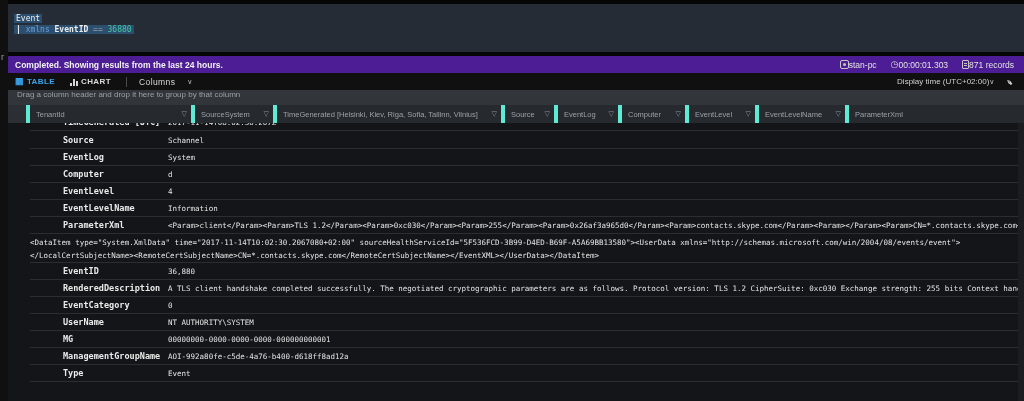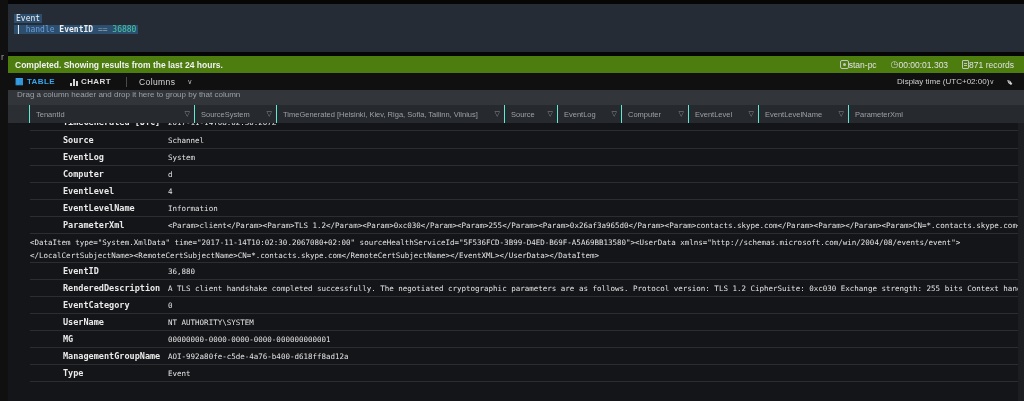--- a/index.html
+++ b/index.html
@@ -24,21 +24,21 @@
   .code-line { height:11px; white-space:pre; }
   .sel { background:#2c4f70; padding:0 2px; }
   .tok-plain { color:#f0f0f0; }
   .tok-pipe  { color:#ffffff; font-weight:bold; }
   .tok-kw    { color:#6c9ed8; }
   .tok-field { color:#eeeeee; font-weight:bold; }
   .tok-op    { color:#9aa3ad; }
   .tok-num   { color:#45c5a1; }
 
   
-  .statusbar { height:17px; background:#4d7c0f; display:flex; align-items:center; padding:0 10px 0 7px; }
+  .statusbar { height:17px; background:#4c1d95; display:flex; align-items:center; padding:0 10px 0 7px; }
   .statusbar .msg { font-size:8.5px; font-weight:600; color:#f2f2f2; }
   .status-right { margin-left:auto; display:flex; align-items:center; font-size:8.5px; color:#e2e2e2; }
   .status-item { display:flex; align-items:center; margin-left:14px; }
   .ws-icon { width:9px; height:9px; border:1px solid #c4c4c4; border-radius:2px; position:relative; display:inline-block; }
   .ws-icon::after { content:""; position:absolute; left:2px; top:2px; width:3px; height:3px; background:#c4c4c4; border-radius:50%; }
   .glyph-icon { font-size:9px; color:#cccccc; line-height:9px; }
   .rec-icon { width:7px; height:9px; border:1px solid #c4c4c4; border-radius:1px; position:relative; display:inline-block; }
   .rec-icon::before { content:""; position:absolute; left:1px; right:1px; top:2px; height:1px; background:#c4c4c4; box-shadow:0 2px 0 #c4c4c4; }
 
   
@@ -54,21 +54,21 @@
   .columns-btn { display:flex; align-items:center; gap:12px; color:#d8d8d8; font-weight:normal; font-size:8.5px; }
   .chev { font-size:7px; color:#bdbdbd; }
   .tab-right { margin-left:auto; display:flex; align-items:center; color:#cfcfcf; font-size:8px; }
   .pin { display:inline-block; transform:rotate(-135deg); font-size:9px; color:#d5d5d5; margin-left:12px; }
 
   
   .dragband { height:15px; background:#323539; display:flex; padding-left:9px; font-size:8px; color:#9aa0a8; }
 
   
   .headerrow { height:18px; background:#26292e; display:flex; font-size:7.5px; color:#9da0a6; }
-  .hcell { display:flex; align-items:center; padding:0 4px 0 6px; border-right:1px solid #5eead4; overflow:hidden; white-space:nowrap; }
+  .hcell { display:flex; align-items:center; padding:0 4px 0 6px; border-right:4px solid #5eead4; overflow:hidden; white-space:nowrap; }
   .hcell.expand { background:#2b2e33; padding:0; }
   .hlabel { overflow:hidden; white-space:nowrap; }
   .ficon { margin-left:auto; font-size:7px; color:#8f9299; padding-left:4px; }
   .c0{width:22px;} .c1{width:165px;} .c2{width:82px;} .c3{width:228px;} .c4{width:53px;}
   .c5{width:64px;} .c6{width:67px;} .c7{width:70px;} .c8{width:90px;} .c9{flex:1; border-right:none;}
 
   
   .tbody { flex:1; background:#141519; overflow:hidden; position:relative; }
   .scrollstrip { position:absolute; right:0; top:0; width:6px; height:100%; background:#1c1d21; }
   .drow {
@@ -90,21 +90,21 @@
 <div class="screen">
 
   <div class="side-strip">
     <span class="letter">r</span>
   </div>
 
   <div class="main">
 
     <div class="editor">
       <div class="code-line"><span class="sel tok-plain">Event</span></div>
-      <div class="code-line"><span class="sel"><span class="tok-pipe">| </span><span class="tok-kw">handle </span><span class="tok-field">EventID </span><span class="tok-op">== </span><span class="tok-num">36880</span></span></div>
+      <div class="code-line"><span class="sel"><span class="tok-pipe">| </span><span class="tok-kw">xmlns </span><span class="tok-field">EventID </span><span class="tok-op">== </span><span class="tok-num">36880</span></span></div>
     </div>
 
     <div class="statusbar">
       <span class="msg">Completed. Showing results from the last 24 hours.</span>
       <div class="status-right">
         <span class="status-item">
           <span class="ws-icon"></span>
           <span>stan-pc</span>
         </span>
         <span class="status-item">

